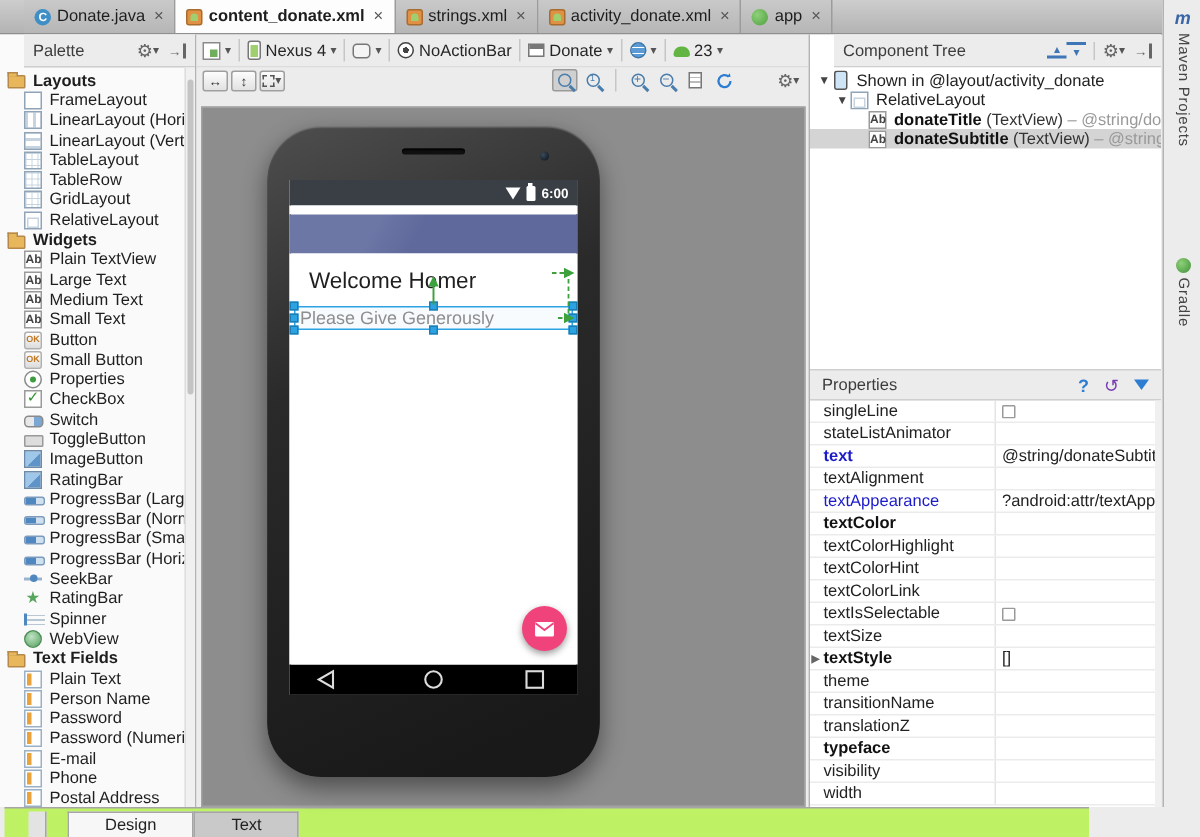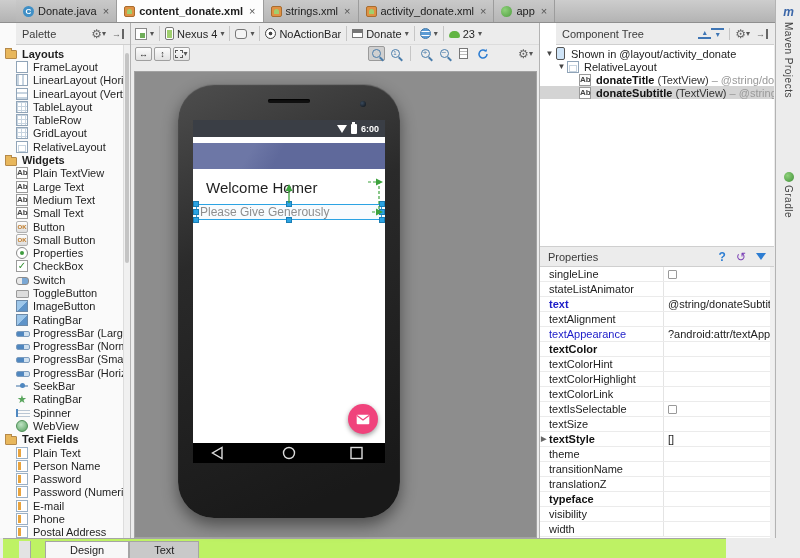--- a/index.html
+++ b/index.html
@@ -569,29 +569,29 @@
       <div class="prow2">
         <span class="pname bold">
           <span>textColor</span>
         </span>
         <span class="pval">
           <span></span>
         </span>
       </div>
       <div class="prow2">
         <span class="pname">
+          <span>textColorHighlight</span>
+        </span>
+        <span class="pval">
+          <span></span>
+        </span>
+      </div>
+      <div class="prow2">
+        <span class="pname">
           <span>textColorHint</span>
-        </span>
-        <span class="pval">
-          <span></span>
-        </span>
-      </div>
-      <div class="prow2">
-        <span class="pname">
-          <span>textColorHighlight</span>
         </span>
         <span class="pval">
           <span></span>
         </span>
       </div>
       <div class="prow2">
         <span class="pname">
           <span>textColorLink</span>
         </span>
         <span class="pval">

